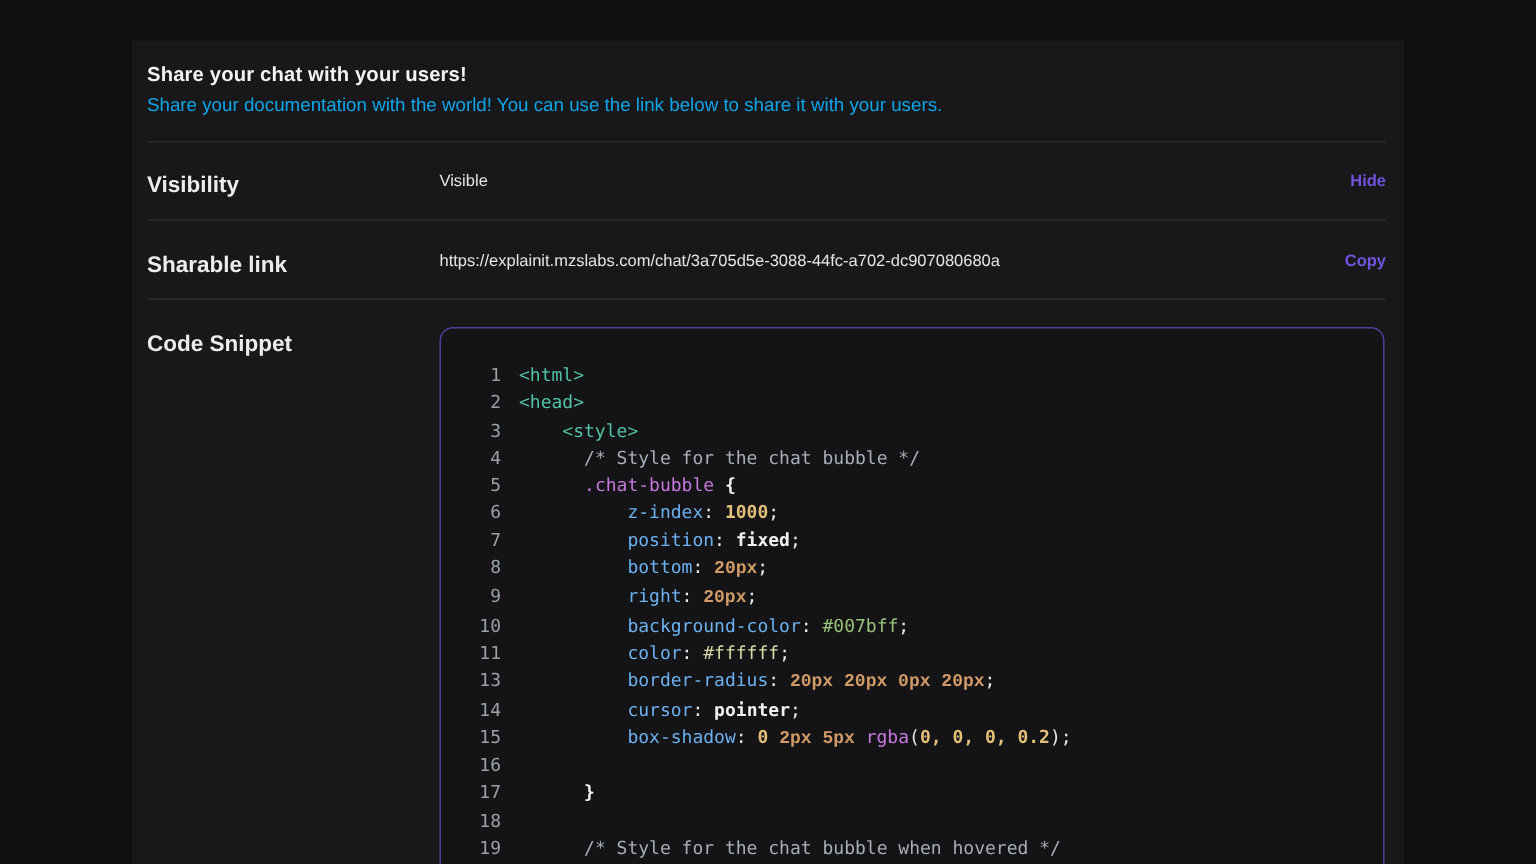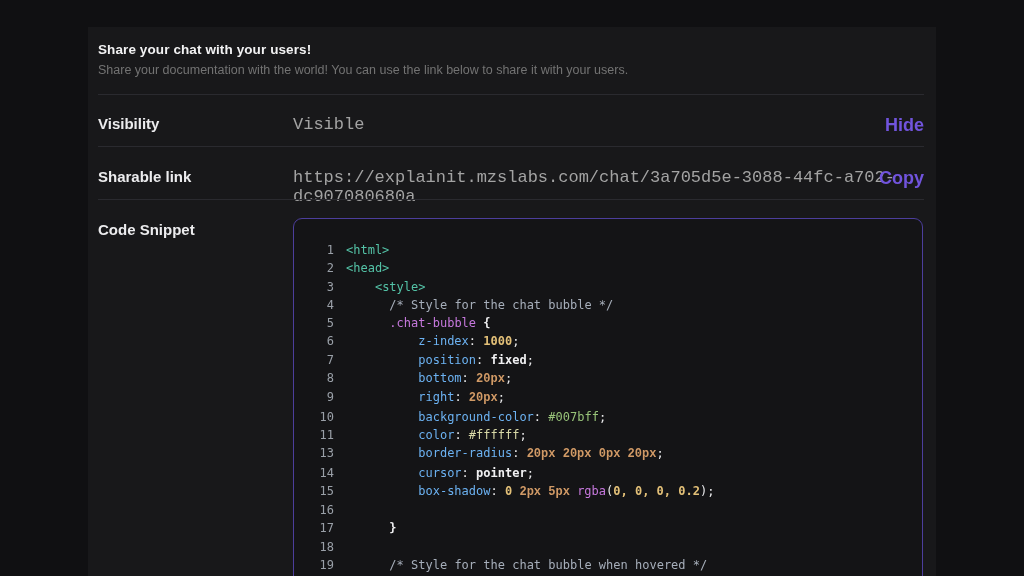--- a/index.html
+++ b/index.html
@@ -15,38 +15,38 @@
     width: 848px; height: 549px;
     background: var(--cardBg, #18181a);
   }
   .page-title {
     position: absolute; left: 10px; top: 15px;
     font-size: 13.5px; font-weight: bold; color: #f2f2f3;
     letter-spacing: .1px;
   }
   .page-subtitle {
     position: absolute; left: 10px; top: 36px;
-    font-size: 12.5px; color: #737373;
+    font-size: 12.5px; color: #0ea5e9;
   }
   .divider {
     position: absolute; left: 10px; right: 12px; height: 1px;
     background: var(--divider, #2a2a2f);
   }
   .d1 { top: 67px; } .d2 { top: 119px; } .d3 { top: 172px; }
   .row-label {
     position: absolute; left: 10px;
     font-size: 15px; font-weight: 600; color: #ececee;
   }
   .row-value {
     position: absolute; left: 205px;
-    font-size: 17px; color: #a3a3a3; font-family: Liberation Mono, monospace;
+    font-size: 11px; color: #e5e5e5;
   }
   .row-action {
     position: absolute; right: 12px;
-    font-size: 18px; font-weight: bold;
+    font-size: 11px; font-weight: bold;
     color: var(--accent, #7154dd);
     cursor: pointer; text-decoration: none;
   }
   .r1 { top: 88px; } .r2 { top: 141px; } .r3 { top: 194px; }
 
   .code-box {
     position: absolute; left: 205px; top: 191px;
     width: 630px; height: 620px;
     background: var(--codeBg, #141416);
     border: 1px solid var(--codeBorder, #4c3e9c);

